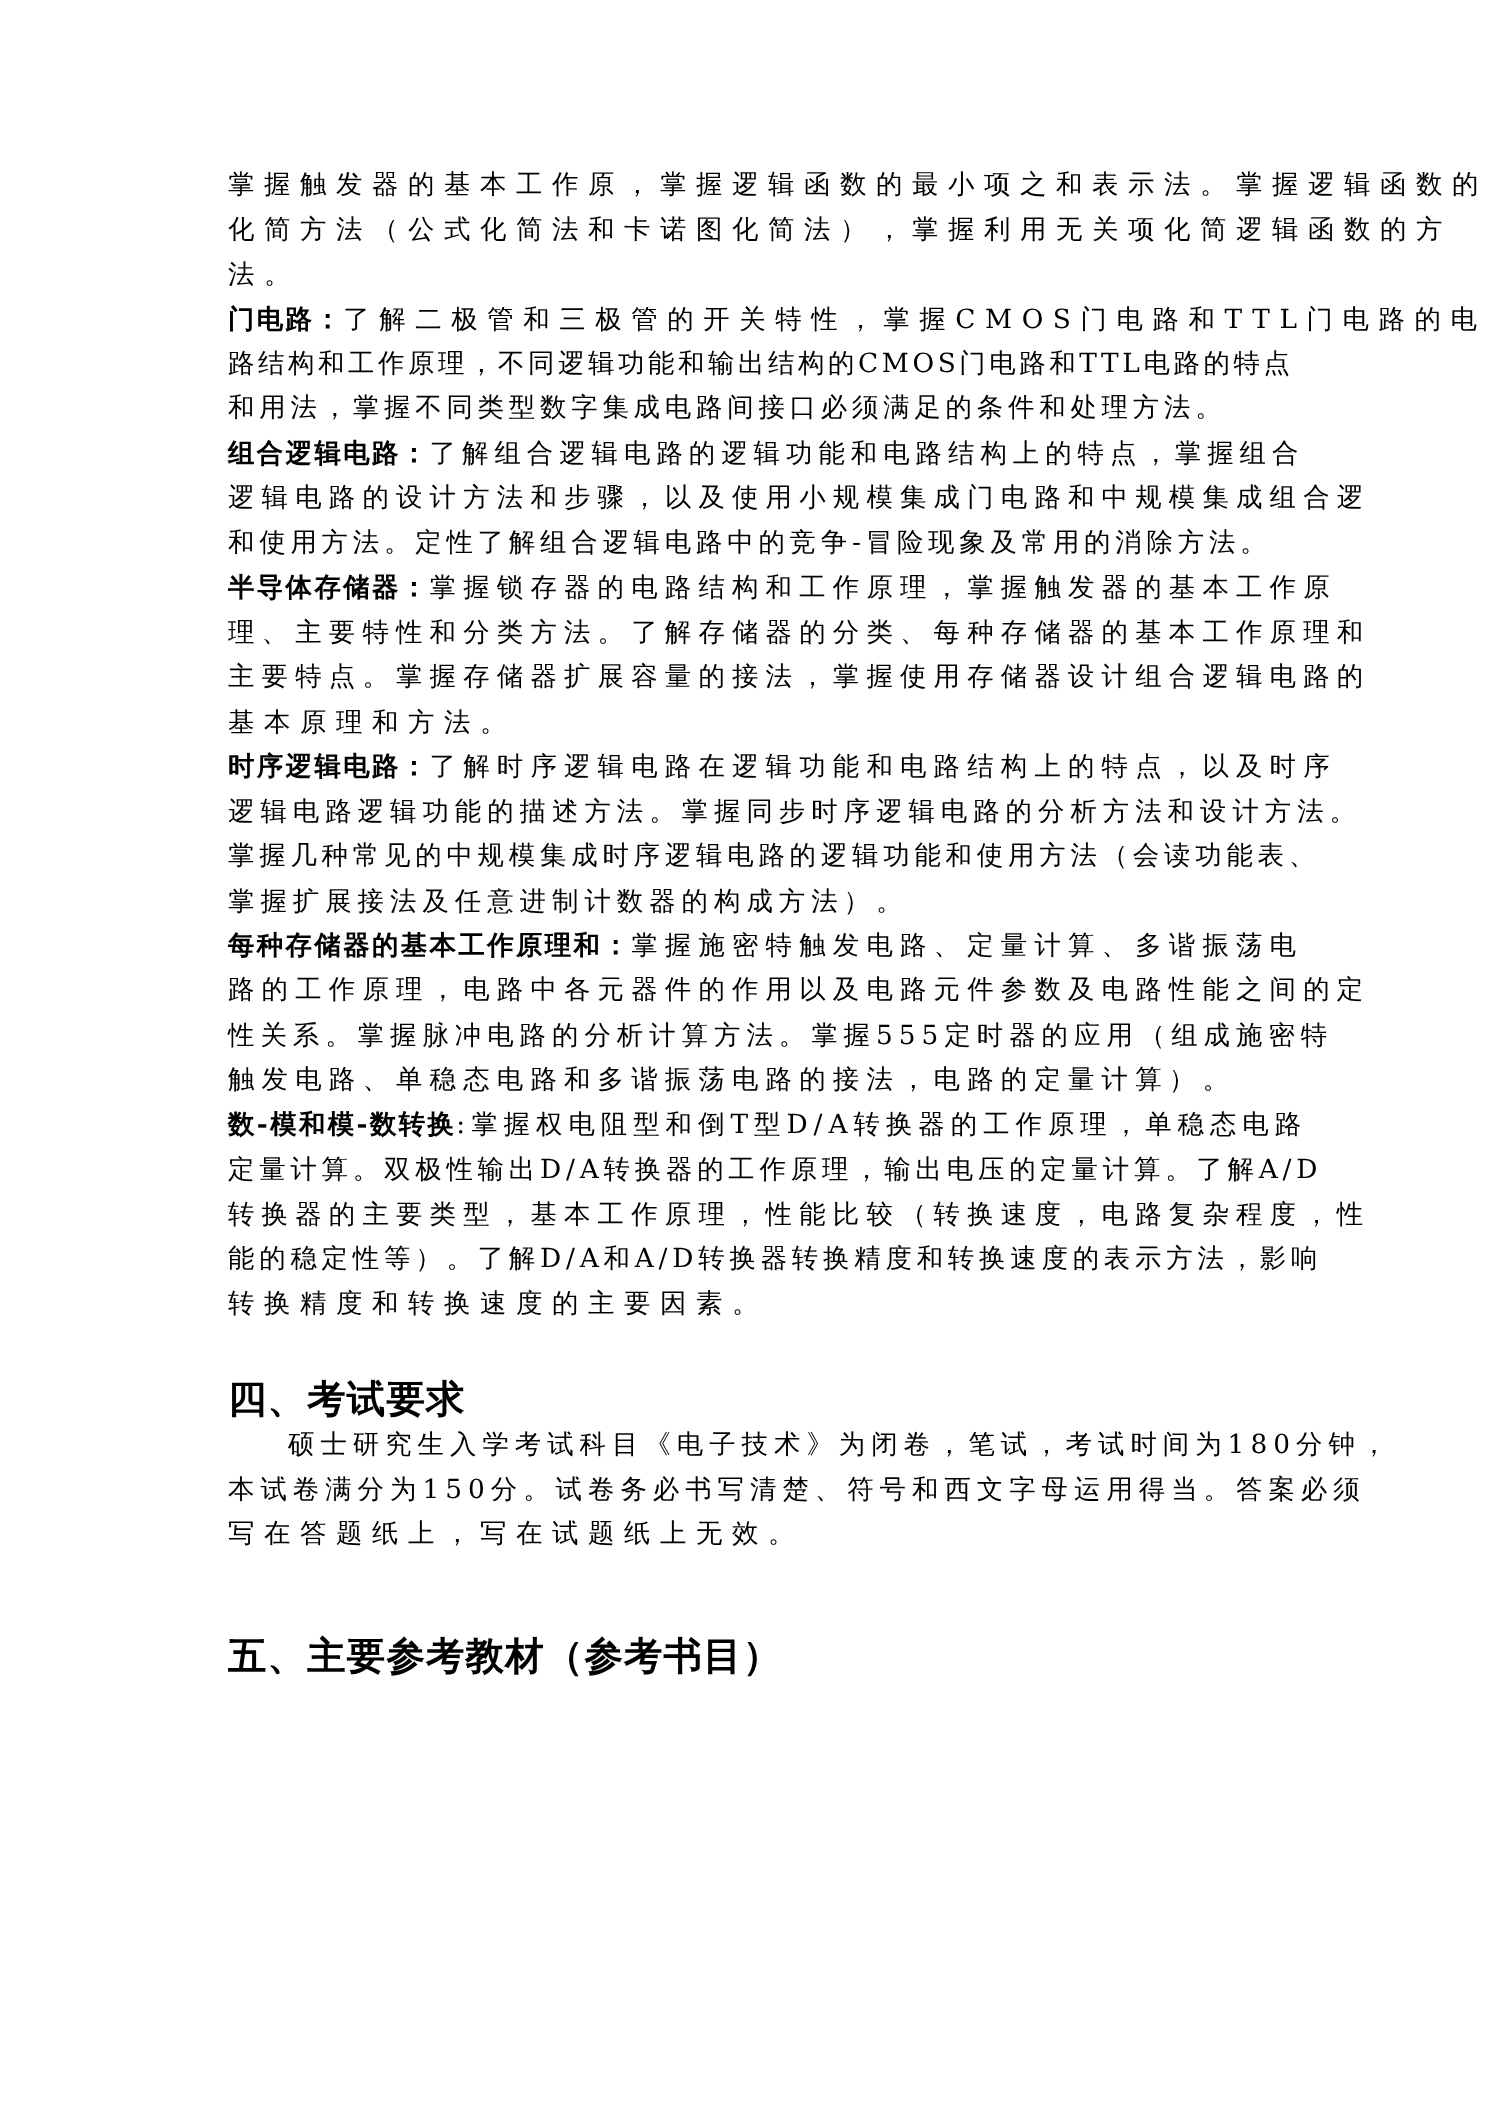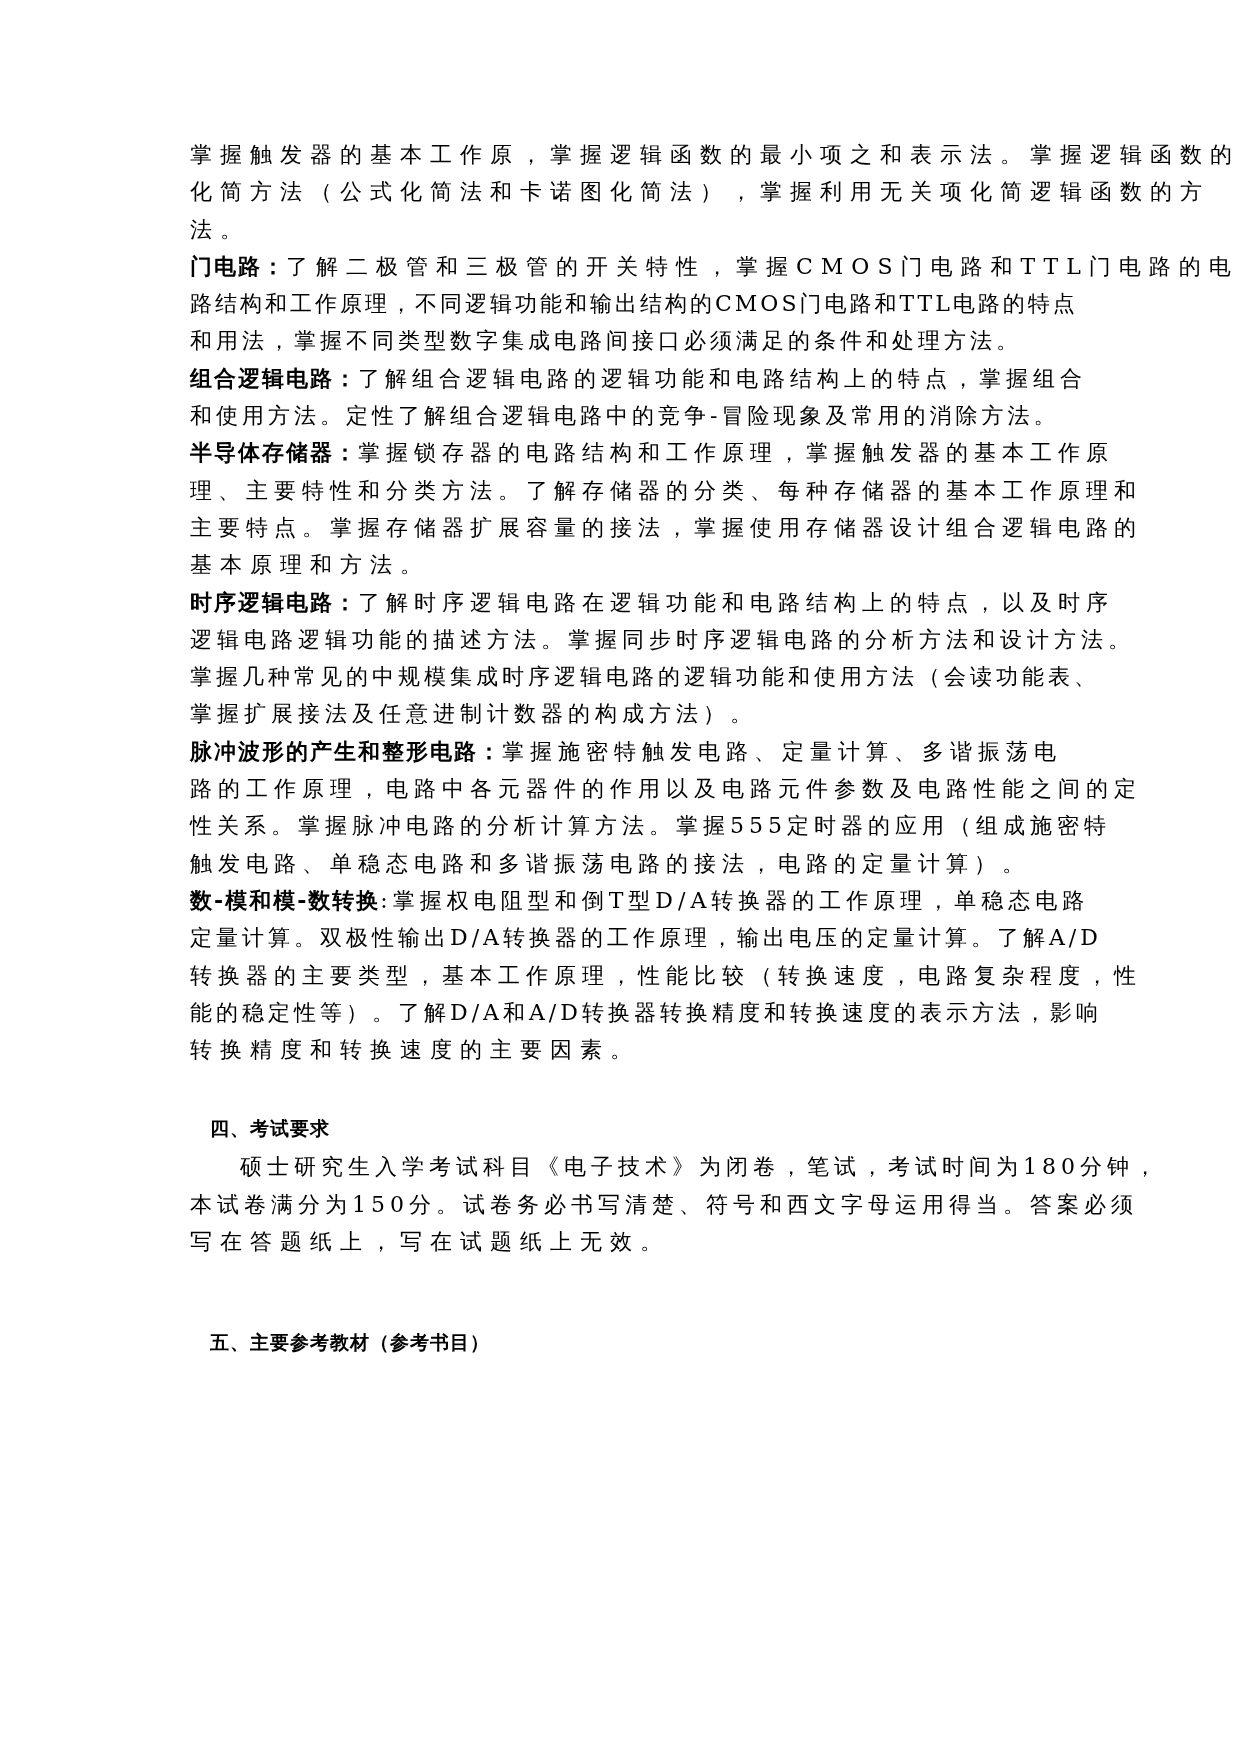--- a/index.html
+++ b/index.html
@@ -29,28 +29,27 @@
       white-space: nowrap;
     }
     .line .term {
       font-weight: bold;
       letter-spacing: 2px;
     }
     .indent {
       padding-left: 50px;
     }
     .section-heading {
-      font-size: 19px;
+      font-size: 32px;
       font-weight: bold;
       letter-spacing: 1px;
       white-space: nowrap;
       height: 40px;
       line-height: 40px;
       font-family: "DejaVu Sans", "Liberation Sans", sans-serif;
-      margin-left: 20px;
     }
     .gap-1 { height: 40px; }
     .gap-2 { height: 62px; }
   </style>
 </head>
 <body>
 
 <div class="page">
 
   <div>
@@ -60,39 +59,40 @@
   </div>
 
   <div>
     <div class="line"><span class="term">门电路：</span><span>了解二极管和三极管的开关特性，掌握CMOS门电路和TTL门电路的电</span></div>
     <div class="line" style="letter-spacing:3px">路结构和工作原理，不同逻辑功能和输出结构的CMOS门电路和TTL电路的特点</div>
     <div class="line" style="letter-spacing:4px">和用法，掌握不同类型数字集成电路间接口必须满足的条件和处理方法。</div>
   </div>
 
   <div>
     <div class="line"><span class="term">组合逻辑电路：</span><span style="letter-spacing:5px">了解组合逻辑电路的逻辑功能和电路结构上的特点，掌握组合</span></div>
+    <div class="line" style="letter-spacing:6px">逻辑电路的设计方法和步骤，以及使用小规模集成门电路和中规模集成组合逻</div>
     <div class="line" style="letter-spacing:4px">和使用方法。定性了解组合逻辑电路中的竞争-冒险现象及常用的消除方法。</div>
   </div>
 
   <div>
     <div class="line"><span class="term">半导体存储器：</span><span style="letter-spacing:6px">掌握锁存器的电路结构和工作原理，掌握触发器的基本工作原</span></div>
     <div class="line" style="letter-spacing:6px">理、主要特性和分类方法。了解存储器的分类、每种存储器的基本工作原理和</div>
     <div class="line" style="letter-spacing:6px">主要特点。掌握存储器扩展容量的接法，掌握使用存储器设计组合逻辑电路的</div>
     <div class="line">基本原理和方法。</div>
   </div>
 
   <div>
     <div class="line"><span class="term">时序逻辑电路：</span><span style="letter-spacing:6px">了解时序逻辑电路在逻辑功能和电路结构上的特点，以及时序</span></div>
     <div class="line" style="letter-spacing:5px">逻辑电路逻辑功能的描述方法。掌握同步时序逻辑电路的分析方法和设计方法。</div>
     <div class="line" style="letter-spacing:4px">掌握几种常见的中规模集成时序逻辑电路的逻辑功能和使用方法（会读功能表、</div>
     <div class="line" style="letter-spacing:5px">掌握扩展接法及任意进制计数器的构成方法）。</div>
   </div>
 
   <div>
-    <div class="line"><span class="term">脉冲波形的产生和整形电路：</span><span style="letter-spacing:6px">掌握施密特触发电路、定量计算、多谐振荡电</span></div>
+    <div class="line"><span class="term">每种存储器的基本工作原理和：</span><span style="letter-spacing:6px">掌握施密特触发电路、定量计算、多谐振荡电</span></div>
     <div class="line" style="letter-spacing:6px">路的工作原理，电路中各元器件的作用以及电路元件参数及电路性能之间的定</div>
     <div class="line" style="letter-spacing:5px">性关系。掌握脉冲电路的分析计算方法。掌握555定时器的应用（组成施密特</div>
     <div class="line" style="letter-spacing:6px">触发电路、单稳态电路和多谐振荡电路的接法，电路的定量计算）。</div>
   </div>
 
   <div>
     <div class="line"><span class="term">数-模和模-数转换</span><span style="letter-spacing:5px">:掌握权电阻型和倒T型D/A转换器的工作原理，单稳态电路</span></div>
     <div class="line" style="letter-spacing:4px">定量计算。双极性输出D/A转换器的工作原理，输出电压的定量计算。了解A/D</div>
     <div class="line" style="letter-spacing:6px">转换器的主要类型，基本工作原理，性能比较（转换速度，电路复杂程度，性</div>
     <div class="line" style="letter-spacing:4px">能的稳定性等）。了解D/A和A/D转换器转换精度和转换速度的表示方法，影响</div>

